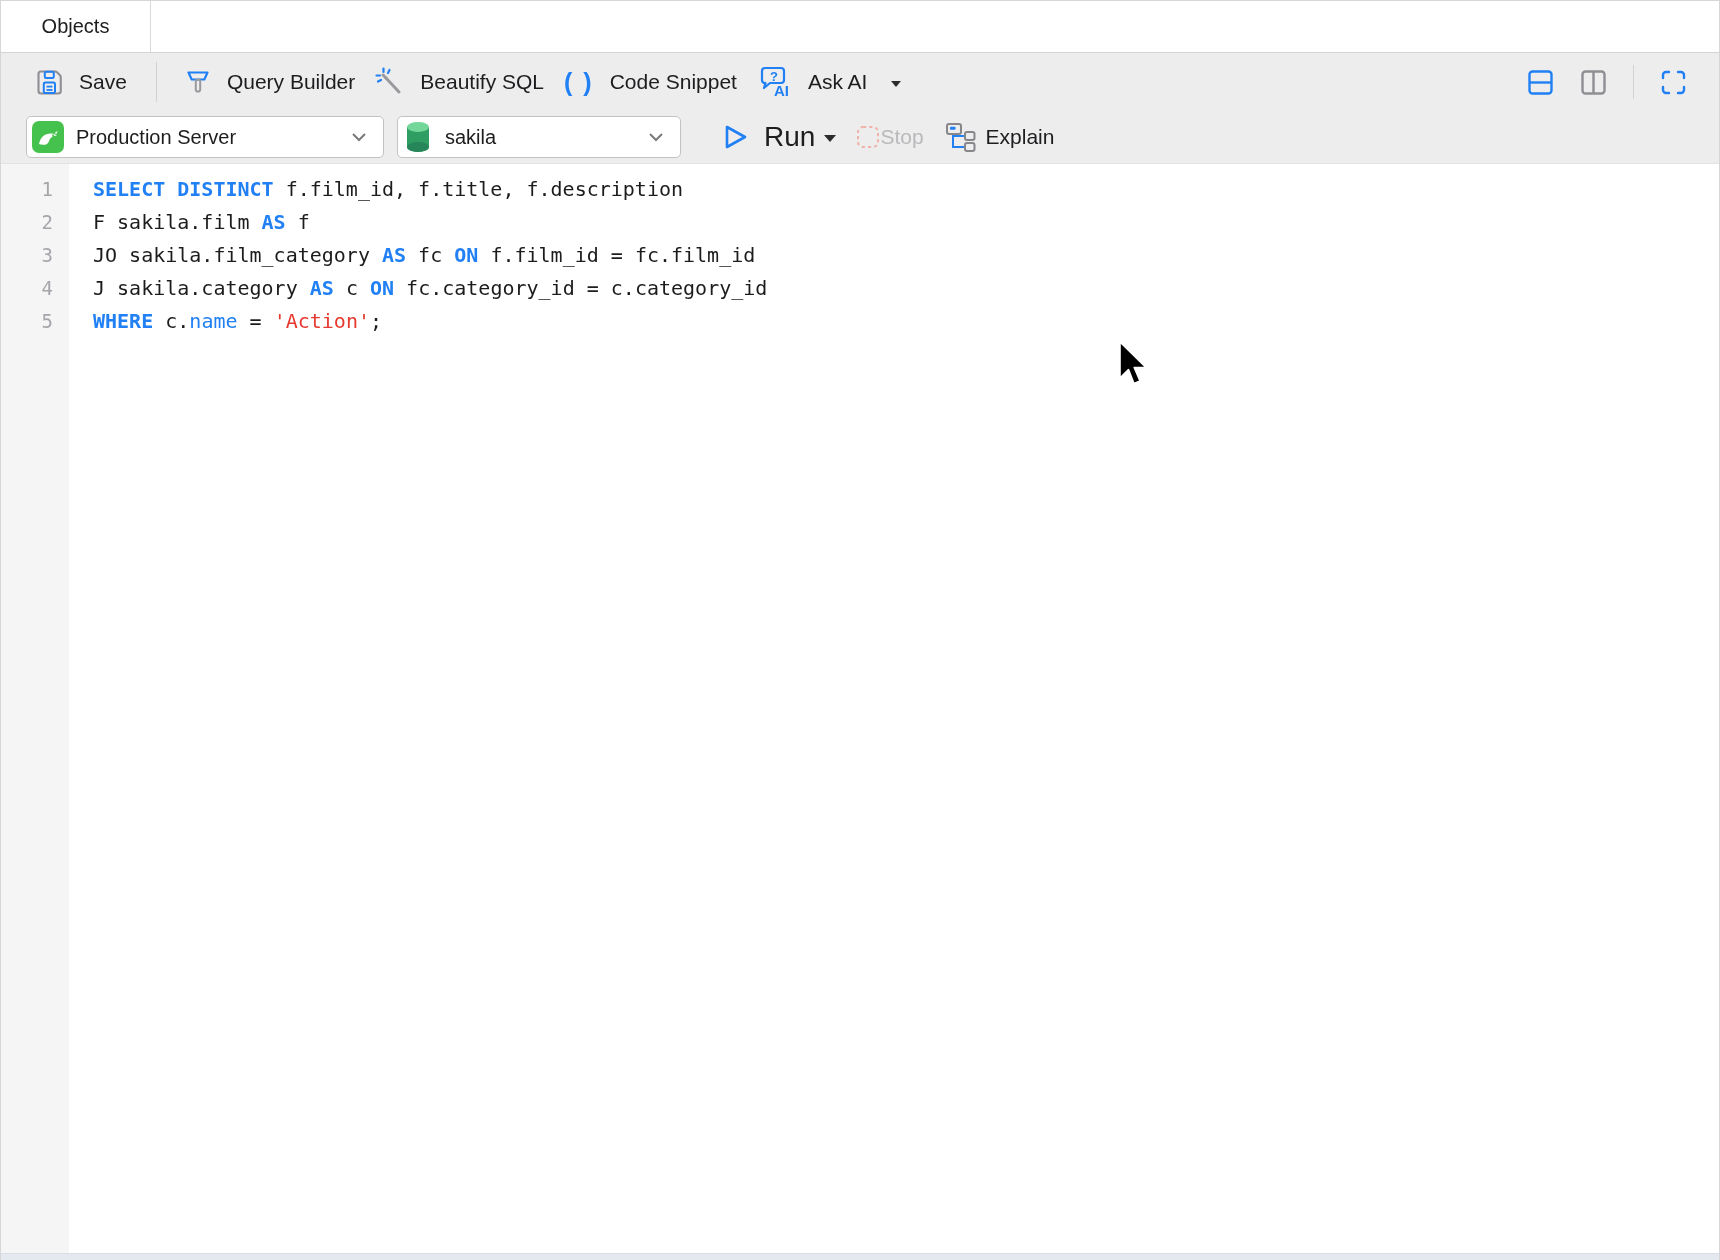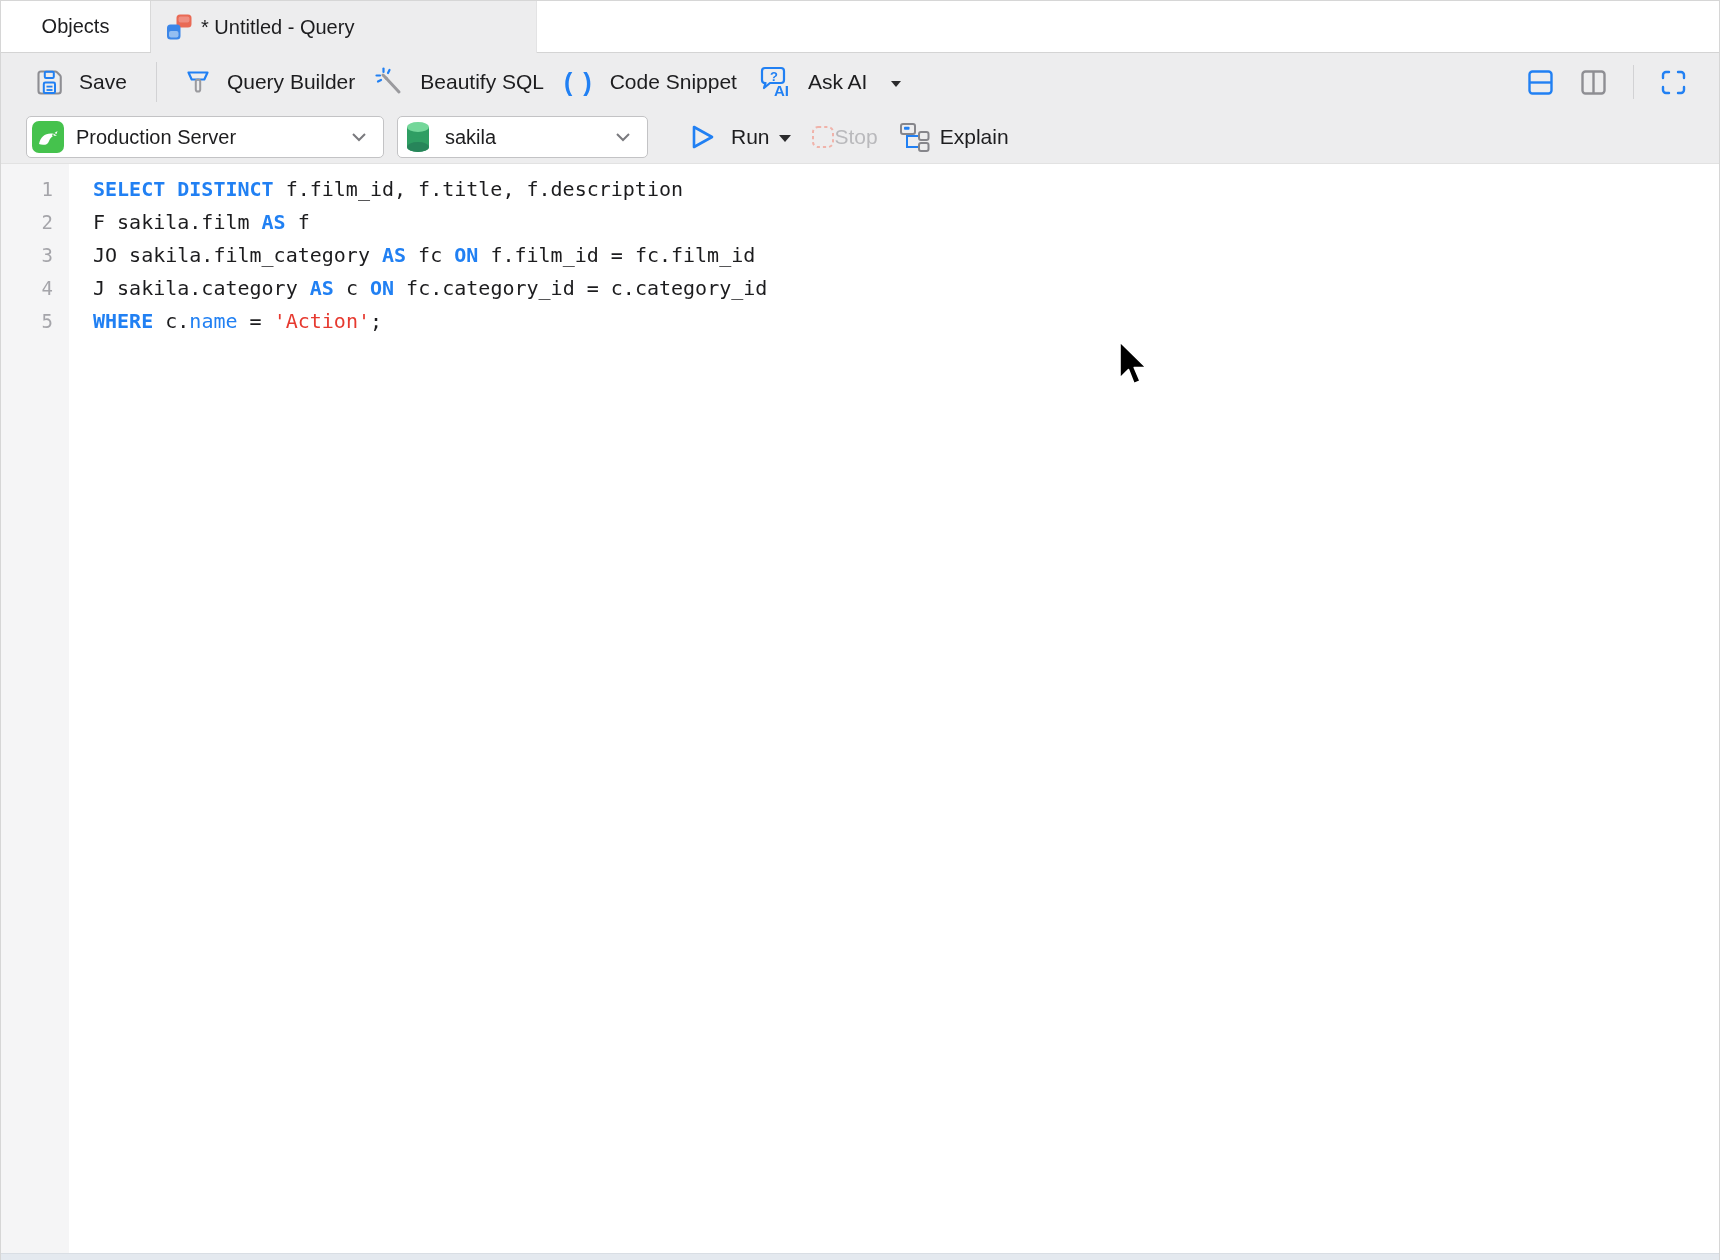--- a/index.html
+++ b/index.html
@@ -31,22 +31,22 @@
   .caret { width:0; height:0; border-left:6px solid transparent; border-right:6px solid transparent;
            border-top:7px solid #2b2b2d; margin-left:9px; margin-top:3px; }
 
   
   .toolbar2 { height:53px; flex:0 0 53px; background:#ededee; display:flex; align-items:center;
               padding-left:25px; border-bottom:1px solid #e2e2e2; }
   .dropdown { height:42px; background:#fff; border:1px solid #c3c3c5; border-radius:5px;
               display:flex; align-items:center; padding:0 16px 0 4px; margin-right:13px; }
   .dropdown .dd-label { font-size:20px; color:#1d1d1f; flex:1; margin-left:11px; }
   .dd-conn { width:358px; }
-  .dd-db { width:251px; }
-  .run-group { display:flex; align-items:center; margin-left:29px; font-size:21px; color:#1d1d1f; }
+  .dd-db { width:284px; }
+  .run-group { display:flex; align-items:center; margin-left:29px; font-size:28px; color:#1d1d1f; }
   .run-group .lbl { margin-left:15px; }
   .stop-group { display:flex; align-items:center; margin-left:20px; font-size:21px; color:#b9b9bc; }
   .stop-group .lbl { margin-left:0; }
   .explain-group { display:flex; align-items:center; margin-left:19px; font-size:21px; color:#1d1d1f;justify-content:center; }
   .explain-group .lbl { margin-left:10px; }
 
   
   .editor { flex:1; background:linear-gradient(to right, #f5f5f6 68px, #ffffff 68px);
             font-family:"DejaVu Sans Mono","Liberation Mono",monospace; font-size:20px;
             padding-top:9px; overflow:hidden; position:relative; }
@@ -68,31 +68,20 @@
 </style>
 </head>
 <body>
 
 <div class="window">
 
   <div class="tabbar">
     <div class="tab-objects">
       <span>Objects</span>
     </div>
-    <div class="tab-active">
-      <span class="ticon">
-        <svg width="30" height="30" viewBox="0 0 30 30">
-          <rect x="12.5" y="2.5" width="15" height="13" rx="3.5" fill="#e96a55"></rect>
-          <rect x="14.5" y="4.5" width="11" height="6" rx="2" fill="#f0948a" opacity="0.85"></rect>
-          <rect x="3" y="12.5" width="13.5" height="15" rx="3.5" fill="#3b86e8"></rect>
-          <rect x="5" y="19" width="9.5" height="6.5" rx="2" fill="#9ec4f2" opacity="0.9"></rect>
-        </svg>
-      </span>
-      <span>* Untitled - Query</span>
-    </div>
     <div class="tab-fill"></div>
   </div>
 
   <div class="toolbar1">
 
     <div class="tb-item">
       <span>
         <svg width="29" height="29" viewBox="0 0 29 29">
           <path d="M6 3.5 h14.2 a2.5 2.5 0 0 1 1.8 0.75 l3 3 a2.5 2.5 0 0 1 0.75 1.8 V23 a2.5 2.5 0 0 1 -2.5 2.5 H6 A2.5 2.5 0 0 1 3.5 23 V6 A2.5 2.5 0 0 1 6 3.5 Z" fill="none" stroke="#8e8e93" stroke-width="2.1"></path>
           <rect x="9.8" y="3.8" width="9" height="6.2" rx="1.2" fill="none" stroke="#2180f3" stroke-width="2"></rect>

